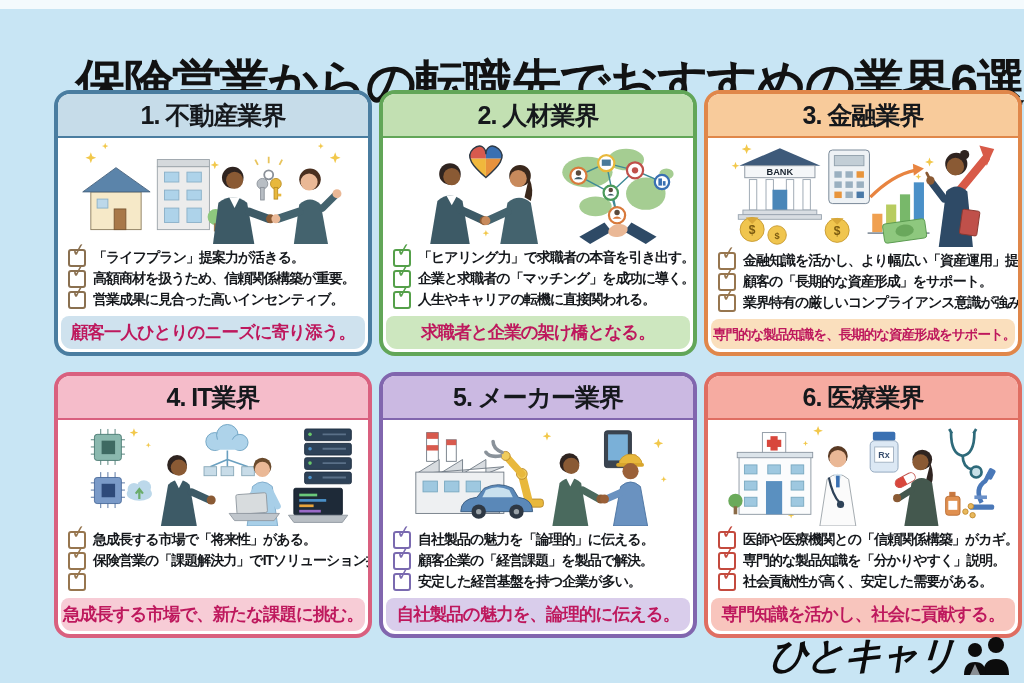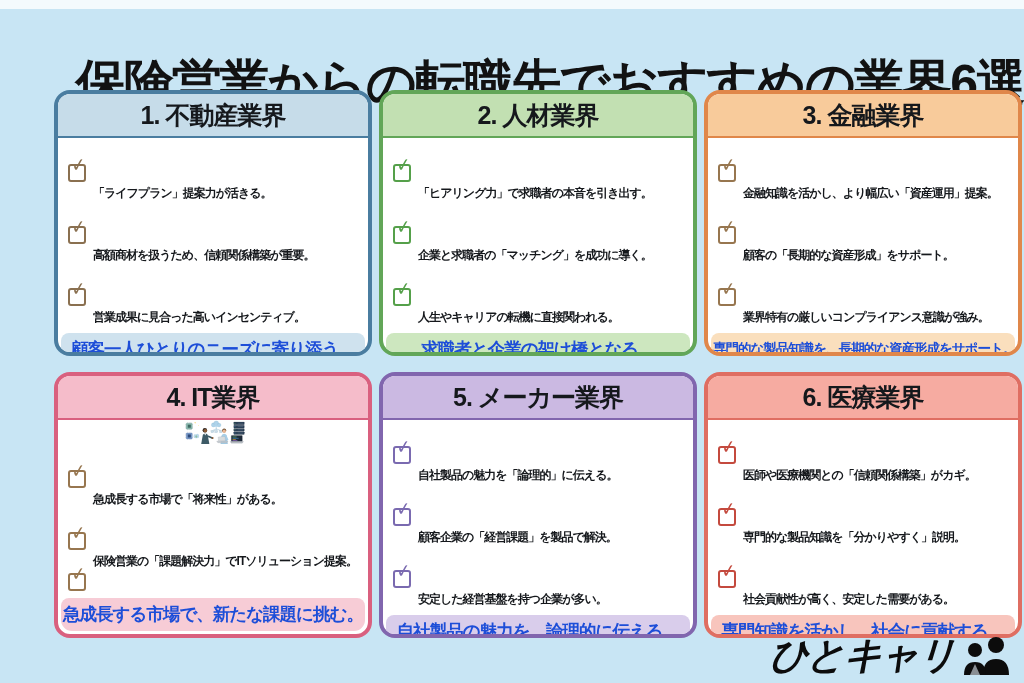--- a/index.html
+++ b/index.html
@@ -16,24 +16,24 @@
         text-align:center;padding:5px 0 4px;}
   .card-title{font-size:25px;font-weight:800;color:#15181c;letter-spacing:-1px;}
   .illus{flex:1 1 auto;min-height:0;position:relative;}
   .illus svg{display:block;width:100%;height:100%;}
   .checklist{list-style:none;margin:0;padding:2px 6px 3px 10px;}
   .checklist li{display:flex;align-items:center;gap:7px;margin:3px 0;white-space:nowrap;}
   .cb{position:relative;width:14px;height:14px;border:2px solid var(--check);
       border-radius:3px;background:#fff;flex:0 0 auto;}
   .cb i{position:absolute;left:1px;top:-10px;font-style:normal;font-weight:900;
         font-size:18px;line-height:18px;color:var(--check);transform:rotate(-8deg);}
-  .item-text{font-size:12px;font-weight:700;color:#15181c;letter-spacing:-1px;margin-top:42px;}
+  .item-text{font-size:14px;font-weight:700;color:#15181c;letter-spacing:-1px;}
   .summary{margin:1px 3px 3px;padding:4px 2px 5px;border-radius:8px 8px 11px 11px;
         background:var(--footer);text-align:center;font-size:17.5px;font-weight:800;
-        color:#1d4ed8;letter-spacing:-1px;white-space:nowrap;}
+        color:#be185d;letter-spacing:-1px;white-space:nowrap;}
   .summary.s-small{font-size:13.5px;padding-top:7px;}
   .brand{position:absolute;right:12px;bottom:2px;display:flex;align-items:center;gap:8px;}
   .brand-text{font-size:38px;font-weight:800;font-style:italic;color:#0c0c0c;
         letter-spacing:-2px;transform:skewX(-4deg);}
   .sp{fill:#f2c84b;}
 </style>
 </head>
 <body>
 
 <div class="page">

